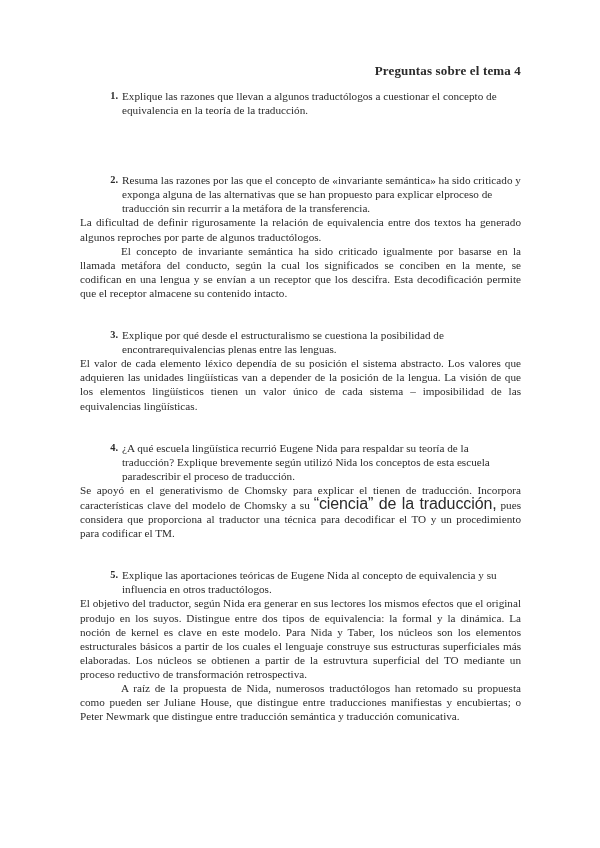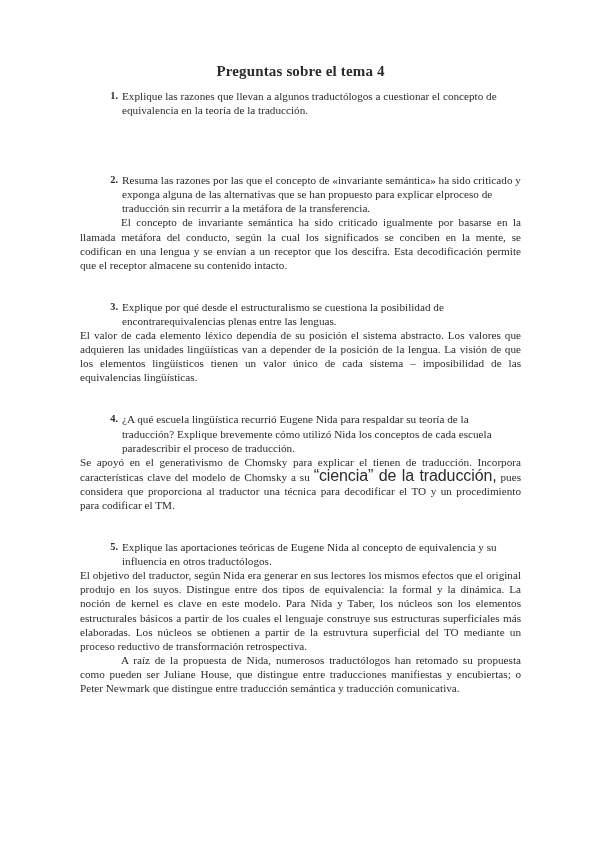--- a/index.html
+++ b/index.html
@@ -27,23 +27,23 @@
 
   
   .content {
     position: absolute;
     left: 80px;
     top: 64px;
     width: 441px;
   }
 
   .doc-title {
-    font-size: 15px;
+    font-size: 13px;
     font-weight: bold;
-    text-align: center;
+    text-align: right;
     letter-spacing: 0.15px;
     line-height: 14px;
     margin: 0 0 11px 0;
   }
 
   
   .q-item {
     position: relative;
     padding-left: 42px;
     font-size: 11.2px;
@@ -99,35 +99,36 @@
       <span class="q-text">Explique las razones que llevan a algunos traductólogos a cuestionar el concepto de equivalencia en la teoría de la traducción.</span>
     </div>
     <div class="gap-md"></div>
 
     <div class="gap-xl"></div>
 
     <div class="q-item">
       <span class="q-num">2.</span>
       <span class="q-text">Resuma las razones por las que el concepto de «invariante semántica» ha sido criticado y exponga alguna de las alternativas que se han propuesto para explicar elproceso de traducción sin recurrir a la metáfora de la transferencia.</span>
     </div>
+    <p class="ans">La dificultad de definir rigurosamente la relación de equivalencia entre dos textos ha generado algunos reproches por parte de algunos traductólogos.</p>
     <p class="ans indent">El concepto de invariante semántica ha sido criticado igualmente por basarse en la llamada metáfora del conducto, según la cual los significados se conciben en la mente, se codifican en una lengua y se envían a un receptor que los descifra. Esta decodificación permite que el receptor almacene su contenido intacto.</p>
 
     <div class="gap-lg"></div>
 
     <div class="q-item">
       <span class="q-num">3.</span>
       <span class="q-text">Explique por qué desde el estructuralismo se cuestiona la posibilidad de encontrarequivalencias plenas entre las lenguas.</span>
     </div>
     <p class="ans">El valor de cada elemento léxico dependía de su posición el sistema abstracto. Los valores que adquieren las unidades lingüísticas van a depender de la posición de la lengua. La visión de que los elementos lingüísticos tienen un valor único de cada sistema – imposibilidad de las equivalencias lingüísticas.</p>
 
     <div class="gap-lg"></div>
 
     <div class="q-item">
       <span class="q-num">4.</span>
-      <span class="q-text">¿A qué escuela lingüística recurrió Eugene Nida para respaldar su teoría de la traducción? Explique brevemente cómo utilizó Nida los conceptos de cada escuela paradescribir el proceso de traducción.</span>
+      <span class="q-text">¿A qué escuela lingüística recurrió Eugene Nida para respaldar su teoría de la traducción? Explique brevemente según utilizó Nida los conceptos de esta escuela paradescribir el proceso de traducción.</span>
     </div>
     <p class="ans"><span>Se apoyó en el generativismo de Chomsky para explicar el tienen de traducción. Incorpora características clave del modelo de Chomsky a su </span><span class="alt-font">“ciencia” de la traducción,</span><span> pues considera que proporciona al traductor una técnica para decodificar el TO y un procedimiento para codificar el TM.</span></p>
 
     <div class="gap-lg"></div>
 
     <div class="q-item">
       <span class="q-num">5.</span>
       <span class="q-text">Explique las aportaciones teóricas de Eugene Nida al concepto de equivalencia y su influencia en otros traductólogos.</span>
     </div>
     <p class="ans">El objetivo del traductor, según Nida era generar en sus lectores los mismos efectos que el original produjo en los suyos. Distingue entre dos tipos de equivalencia: la formal y la dinámica. La noción de kernel es clave en este modelo. Para Nida y Taber, los núcleos son los elementos estructurales básicos a partir de los cuales el lenguaje construye sus estructuras superficiales más elaboradas. Los núcleos se obtienen a partir de la estruvtura superficial del TO mediante un proceso reductivo de transformación retrospectiva.</p>

